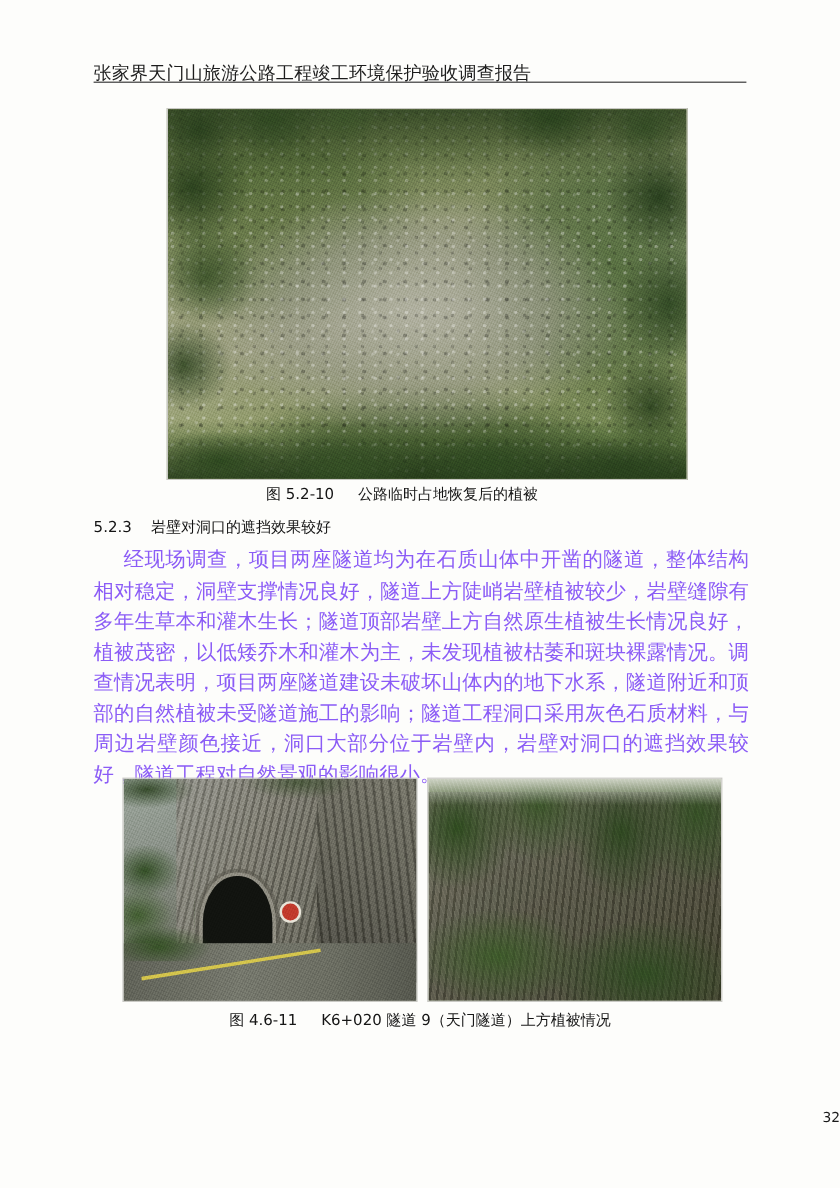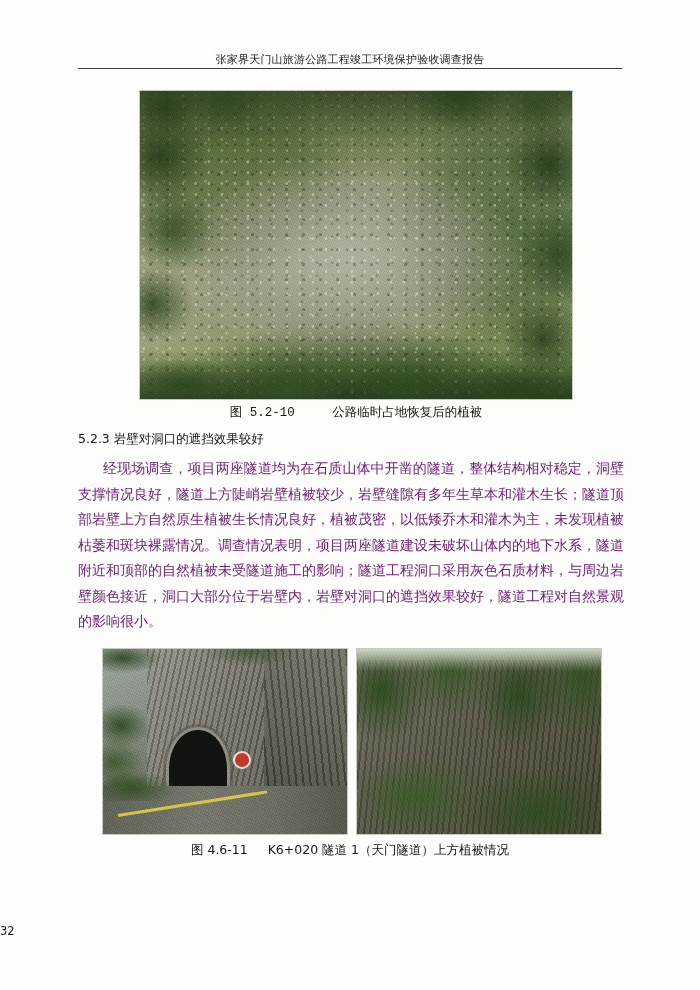--- a/index.html
+++ b/index.html
@@ -17,22 +17,22 @@
     background: #fdfdfb;
     overflow: hidden;
     box-sizing: border-box;
   }
   
   .header {
     position: absolute;
     top: 52px;
     left: 78px;
     width: 544px;
-    text-align: center;
-    font-size: 11px;
+    text-align: left;
+    font-size: 15px;
     color: #1c1c1c;
     letter-spacing: 0.2px;
     font-family: "DejaVu Sans", "Liberation Sans", sans-serif;
   }
   .header-rule {
     position: absolute;
     top: 68px;
     left: 78px;
     width: 544px;
     height: 1px;
@@ -117,39 +117,39 @@
   }
   
   .caption {
     position: absolute;
     text-align: center;
     font-size: 12.5px;
     color: #161616;
     font-family: "DejaVu Sans", "Liberation Sans", sans-serif;
   }
   .cap1 {
-    top: 404px; left: 84px; width: 544px; font-family: Liberation Mono, monospace;
+    top: 404px; left: 63px; width: 544px;
   }
   .section-head {
     position: absolute;
     top: 431px; left: 78px; width: 544px;
     font-size: 12.5px;
     color: #141414;
     font-family: "DejaVu Sans", "Liberation Sans", sans-serif;
   }
-  .section-head .num { margin-right: 0; }
+  .section-head .num { margin-right: 12px; }
   .body-text {
     position: absolute;
     top: 456px; left: 78px; width: 546px;
-    font-size: 14px;
+    font-size: 17px;
     line-height: 25.5px;
-    color: #701a75;
+    color: #8b5cf6;
     text-align: justify;
     text-indent: 25px;
-    font-family: Liberation Serif, serif;
+    font-family: Liberation Mono, monospace;
   }
   
   .fig2-wrap {
     position: absolute;
     top: 648px; left: 102px;
     width: 500px; height: 187px;
     display: flex;
     gap: 8px;
   }
   .fig2-left, .fig2-right {
@@ -255,21 +255,21 @@
     background-image:
       repeating-linear-gradient(70deg, rgba(255,255,255,0.05) 0 1px, rgba(0,0,0,0.06) 1px 3px);
     mix-blend-mode: overlay;
   }
   .cap2 {
     top: 842px; left: 78px; width: 544px;
   }
   .page-number {
     position: absolute;
     bottom: 52px; left: 0; width: 700px;
-    text-align: left;
+    text-align: right;
     font-size: 11.5px;
     color: #1a1a1a;
     font-family: "DejaVu Sans", "Liberation Sans", sans-serif;
   }
 </style>
 </head>
 <body>
 
 <div class="page">
 
@@ -324,18 +324,18 @@
         <div class="p3-vines"></div>
         <div class="p3-sky"></div>
         <div class="p3-grain"></div>
       </div>
     </div>
   </div>
 
   <div class="caption cap2">
     <span>图 4.6-11</span>
     &nbsp;&nbsp;&nbsp;
-    <span>K6+020 隧道 1（天门隧道）上方植被情况</span>
+    <span>K6+020 隧道 9（天门隧道）上方植被情况</span>
   </div>
 
   <div class="page-number">32</div>
 
 </div>
 
 </body></html>

